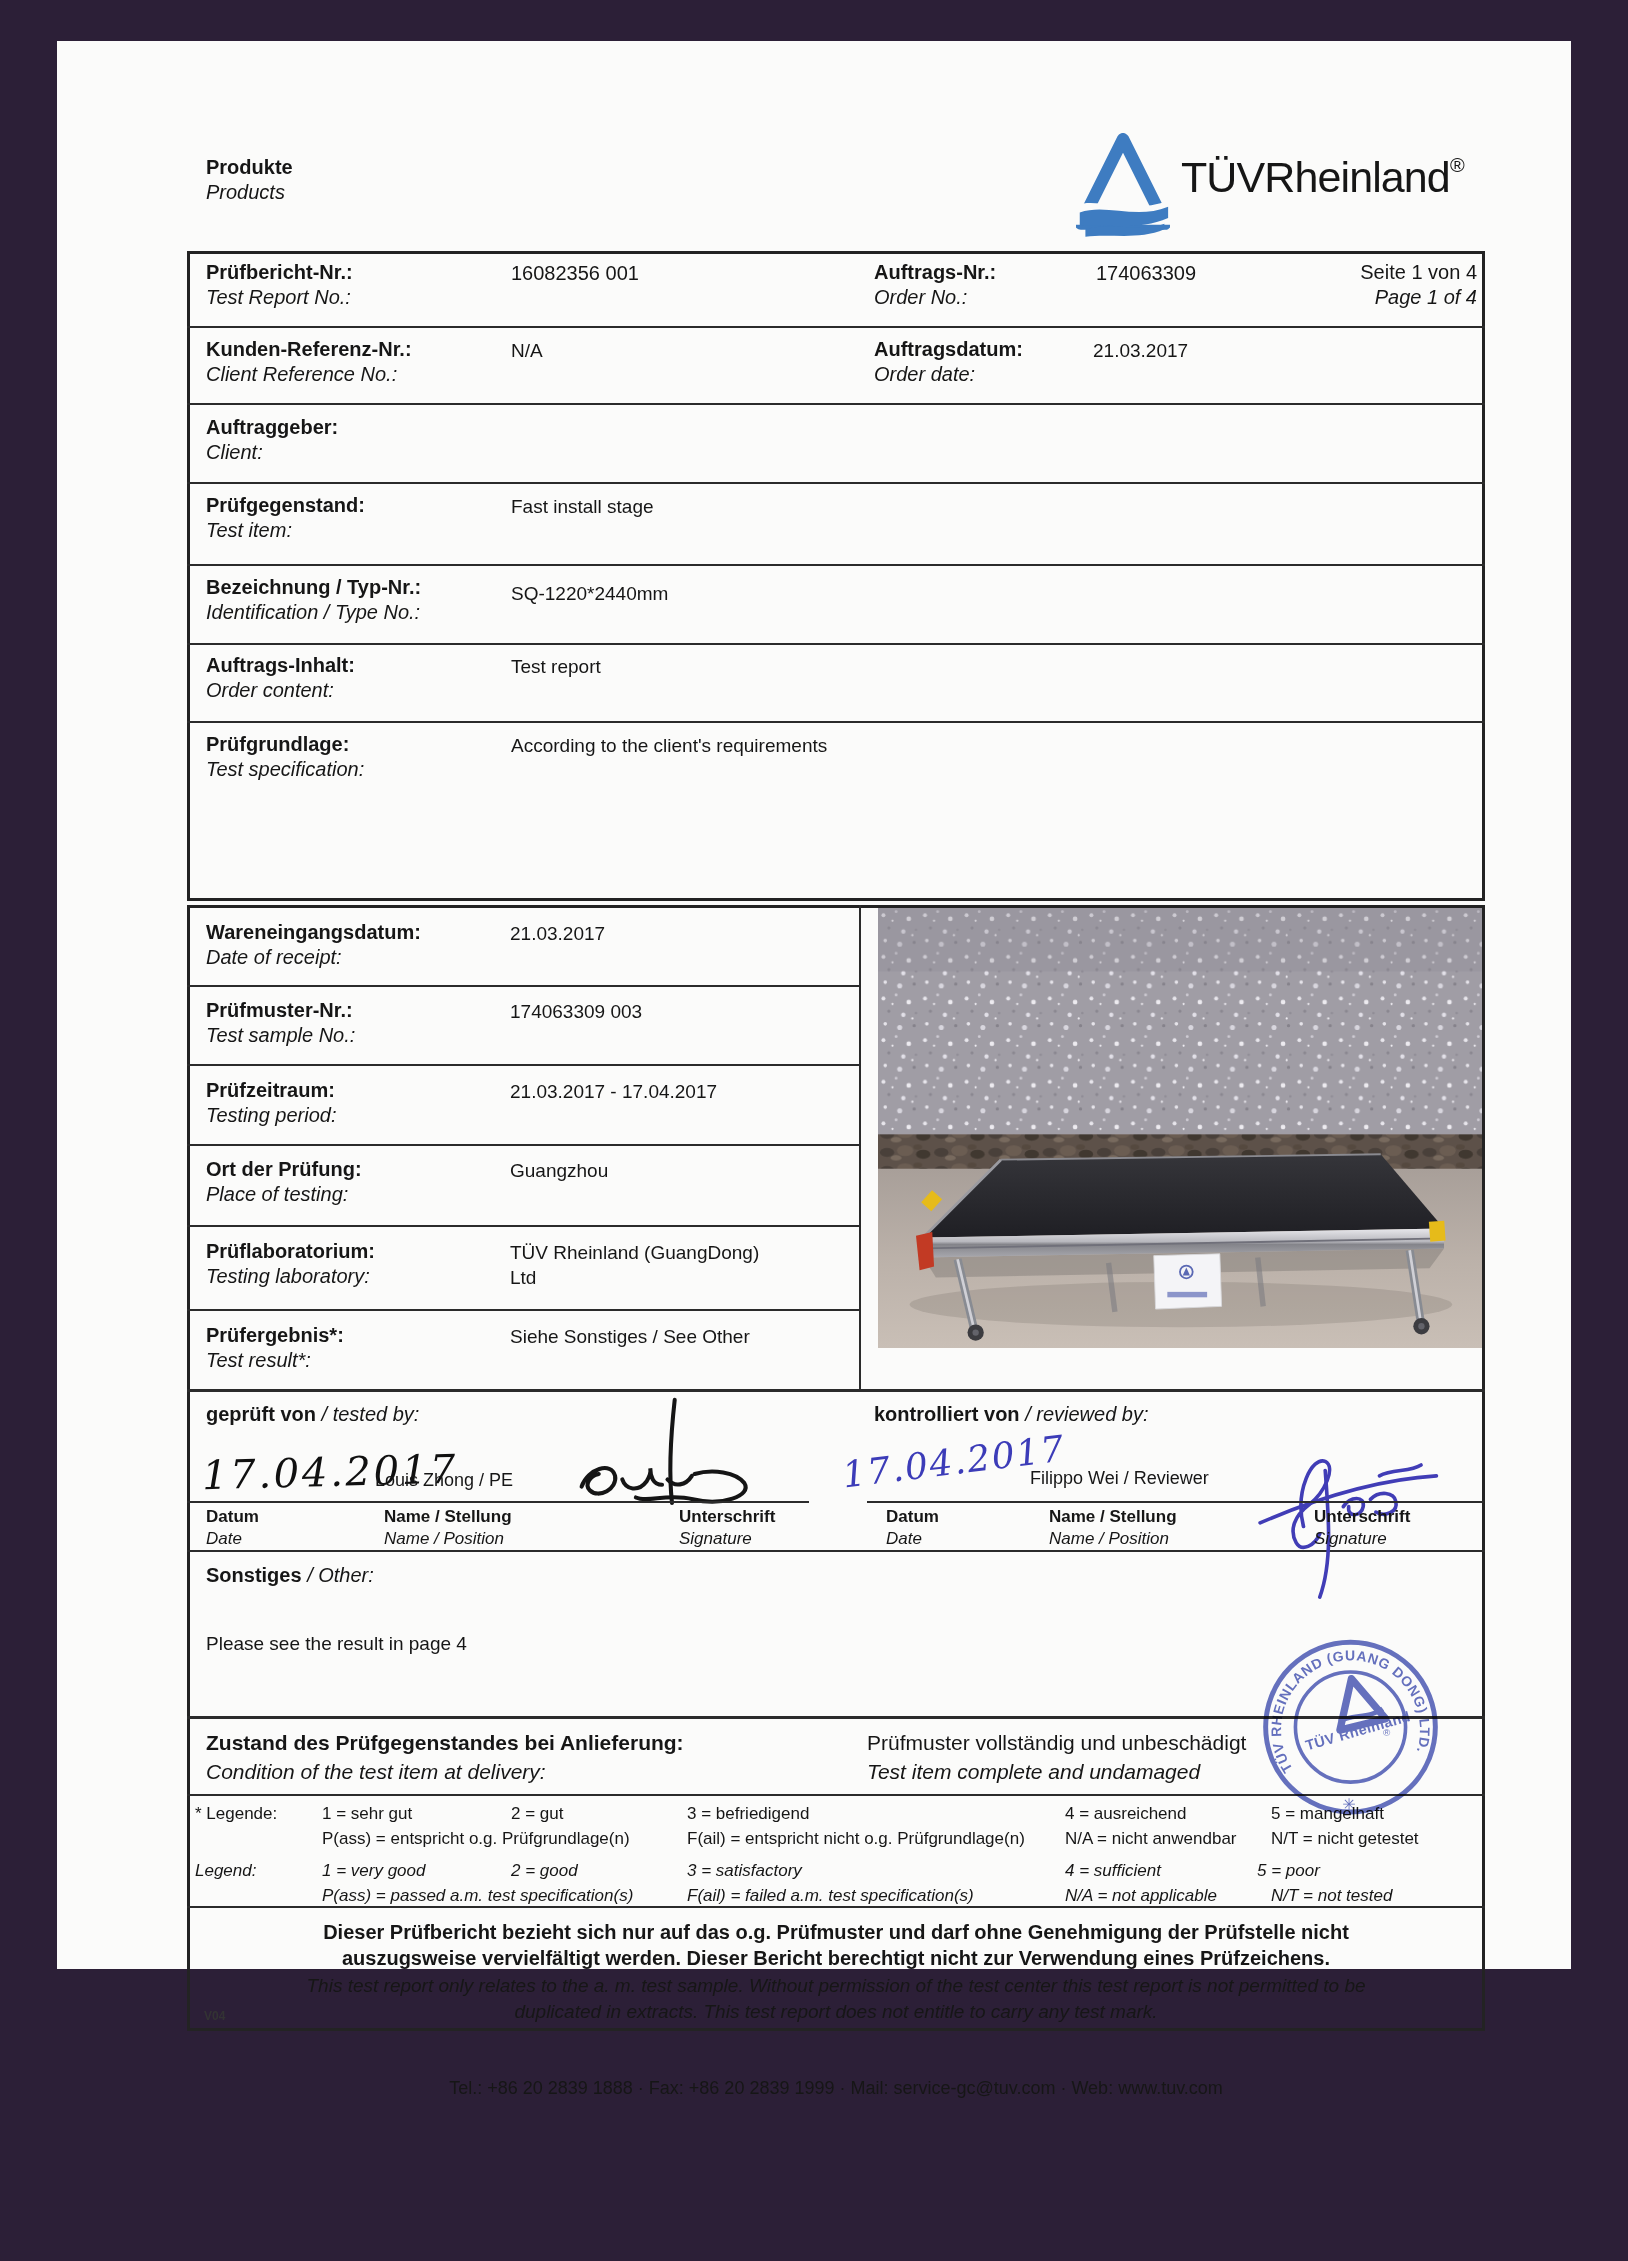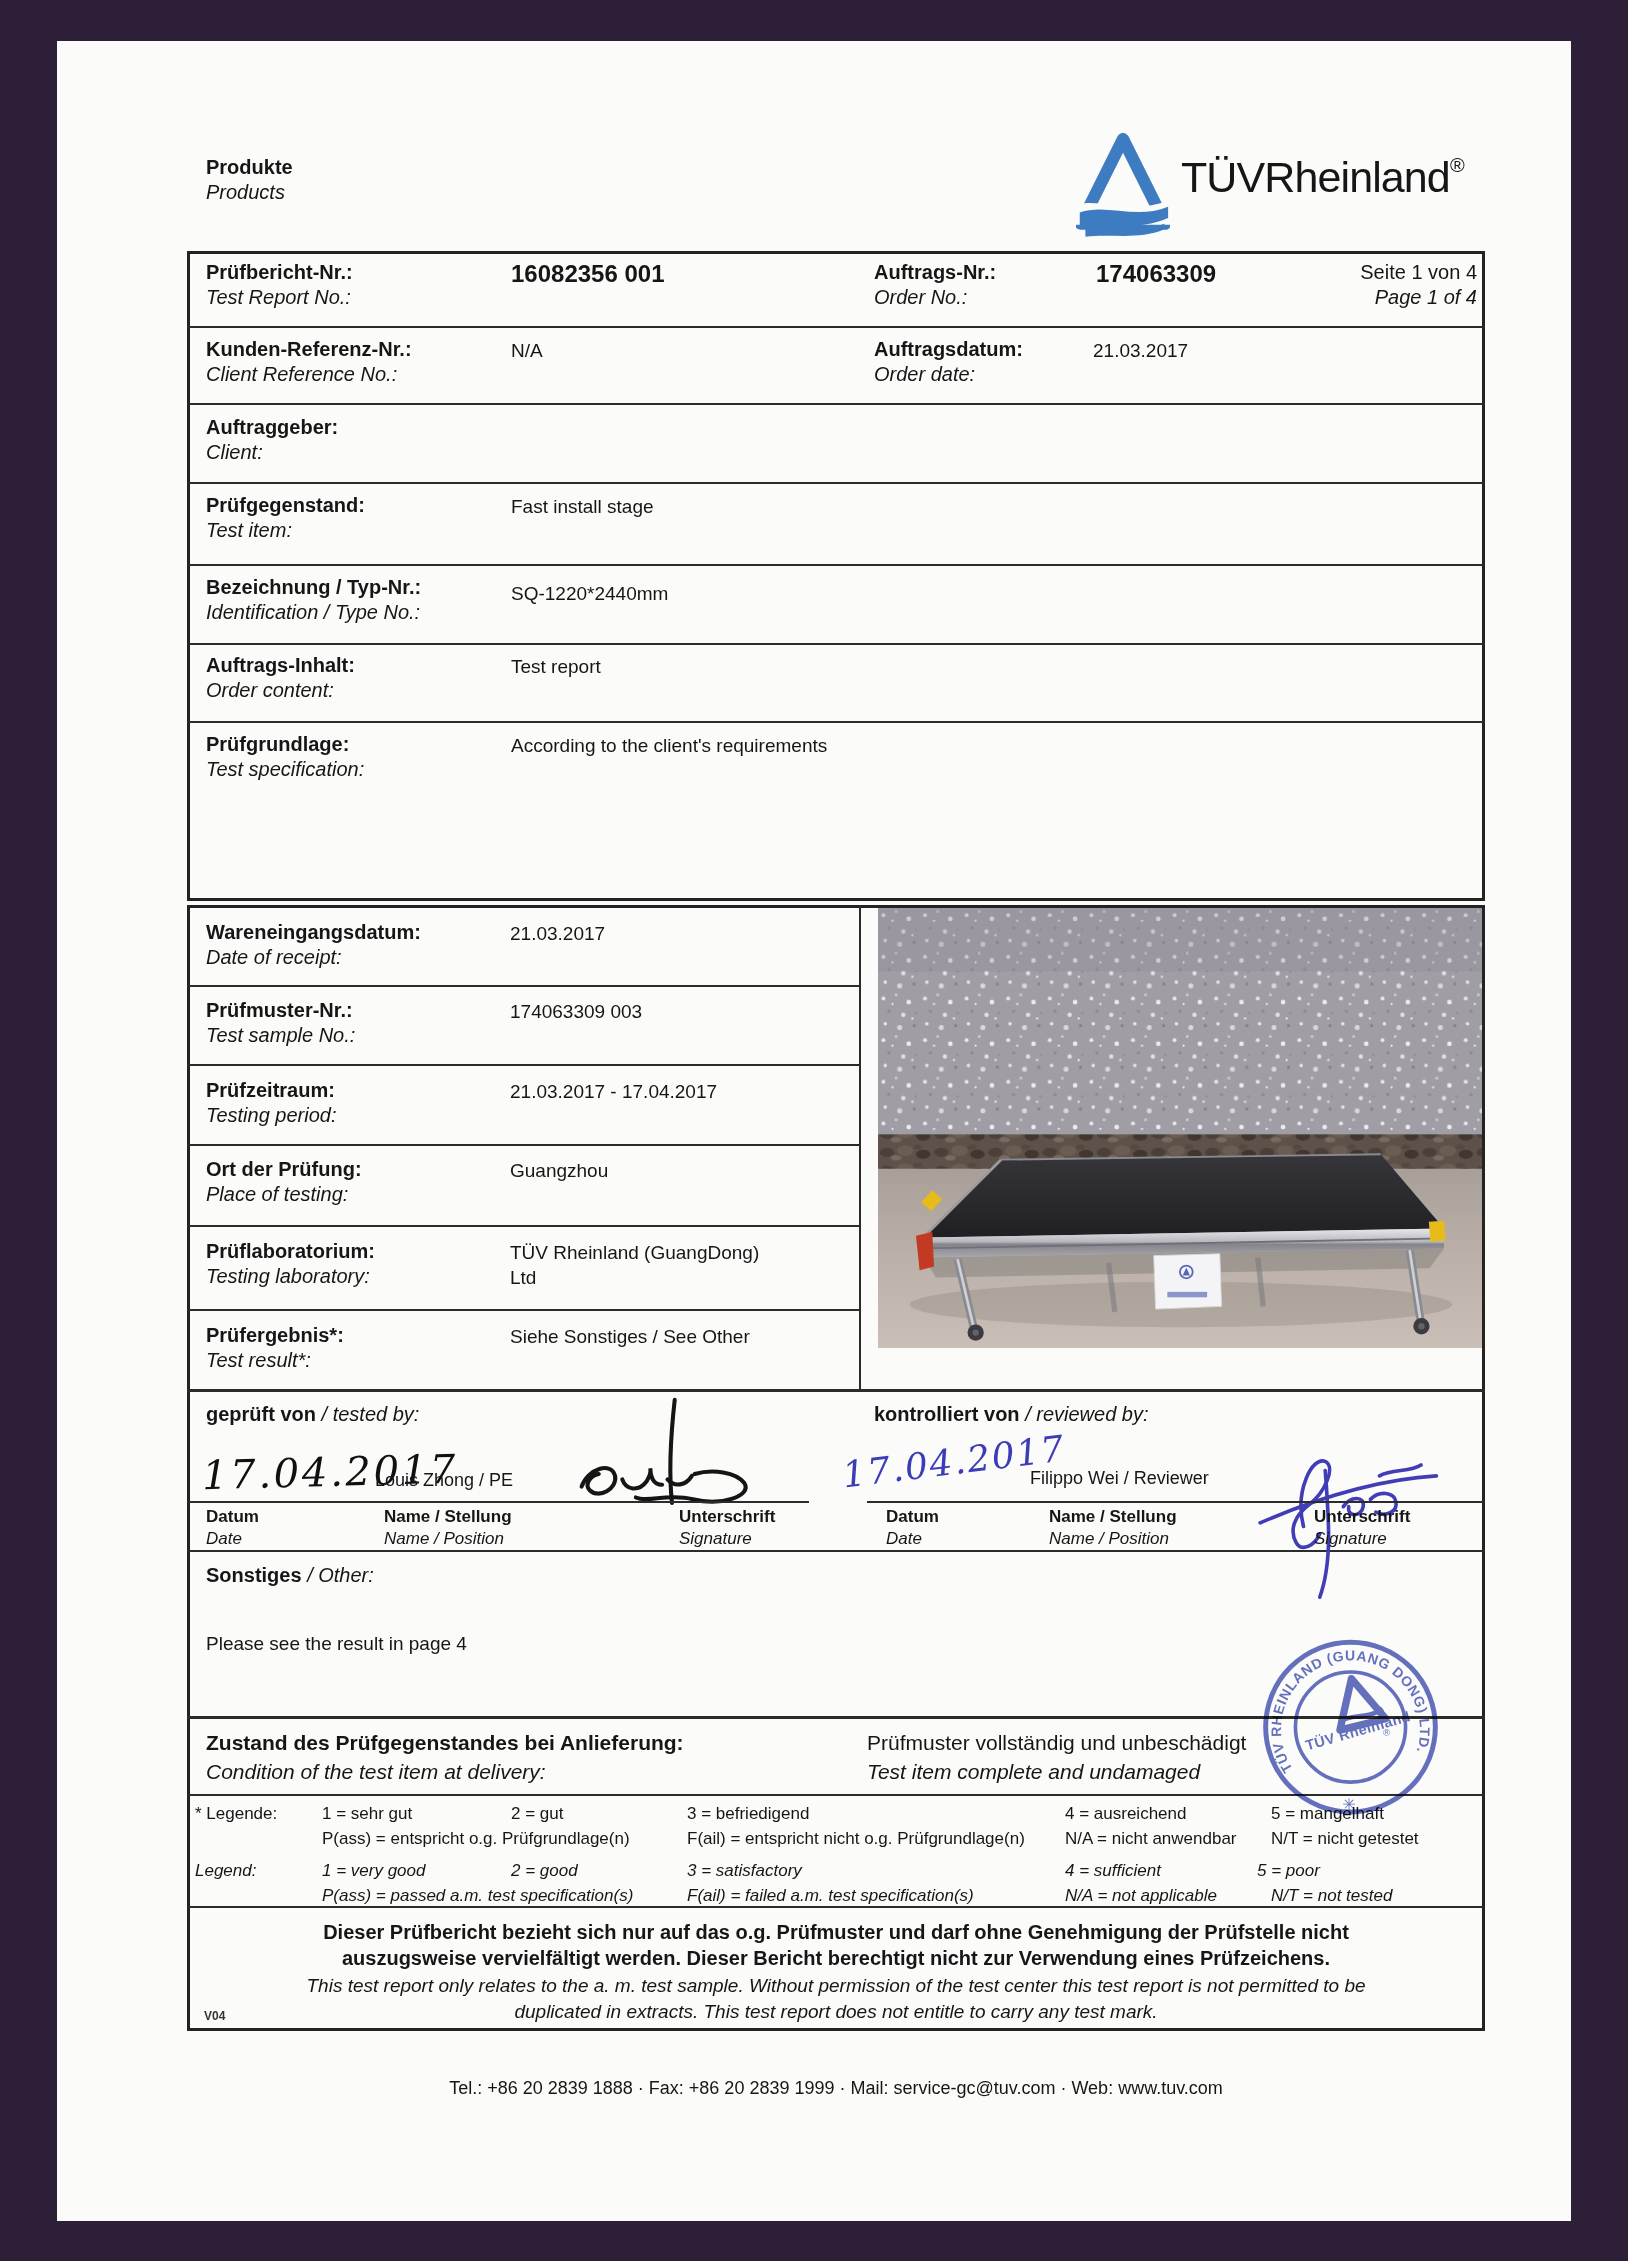--- a/index.html
+++ b/index.html
@@ -1,29 +1,29 @@
 <!DOCTYPE html>
 <html style="font-size:14.5px"><head>
 <meta charset="utf-8">
 <style>
   *{margin:0;padding:0;box-sizing:border-box}
   html,body{width:1628px;height:2262px}
   body{background:#2c1f37;position:relative;overflow:hidden;
        font-family:"Liberation Sans","DejaVu Sans",sans-serif;color:#161616}
-  #paper{position:absolute;left:57px;top:41px;width:1514px;height:2180px;background:#fbfbfa}
+  #paper{position:absolute;left:57px;top:41px;width:1514px;height:1928px;background:#fbfbfa}
   .abs{position:absolute}
   .box{position:absolute;border:3.6px solid #232323}
   .hl{position:absolute;background:#2b2b2b;height:1.8px}
   .h3{height:2.7px}
   .vl{position:absolute;background:#2b2b2b;width:1.8px}
   .lab{font-size:20px;line-height:25px;white-space:nowrap}
   .de{font-weight:bold}
   .en{font-style:italic}
   .val{font-size:19px;line-height:25px;white-space:nowrap}
-  .valb{font-weight:bold;font-size:24px}
+  .valb{font-weight:normal;font-size:20px}
   .sm{font-size:17px;line-height:22px;white-space:nowrap}
   .cond{font-size:21px;line-height:28px;white-space:nowrap}
   .ctr{text-align:center}
   .hand{font-family:"DejaVu Serif","Liberation Serif",serif;font-style:italic;white-space:nowrap}
   .logo-text{font-size:43px;letter-spacing:-0.9px;white-space:nowrap}
   .footer{font-size:18px;line-height:25px}
   svg text{font-family:"Liberation Sans",sans-serif}
 </style>
 </head>
 <body>

